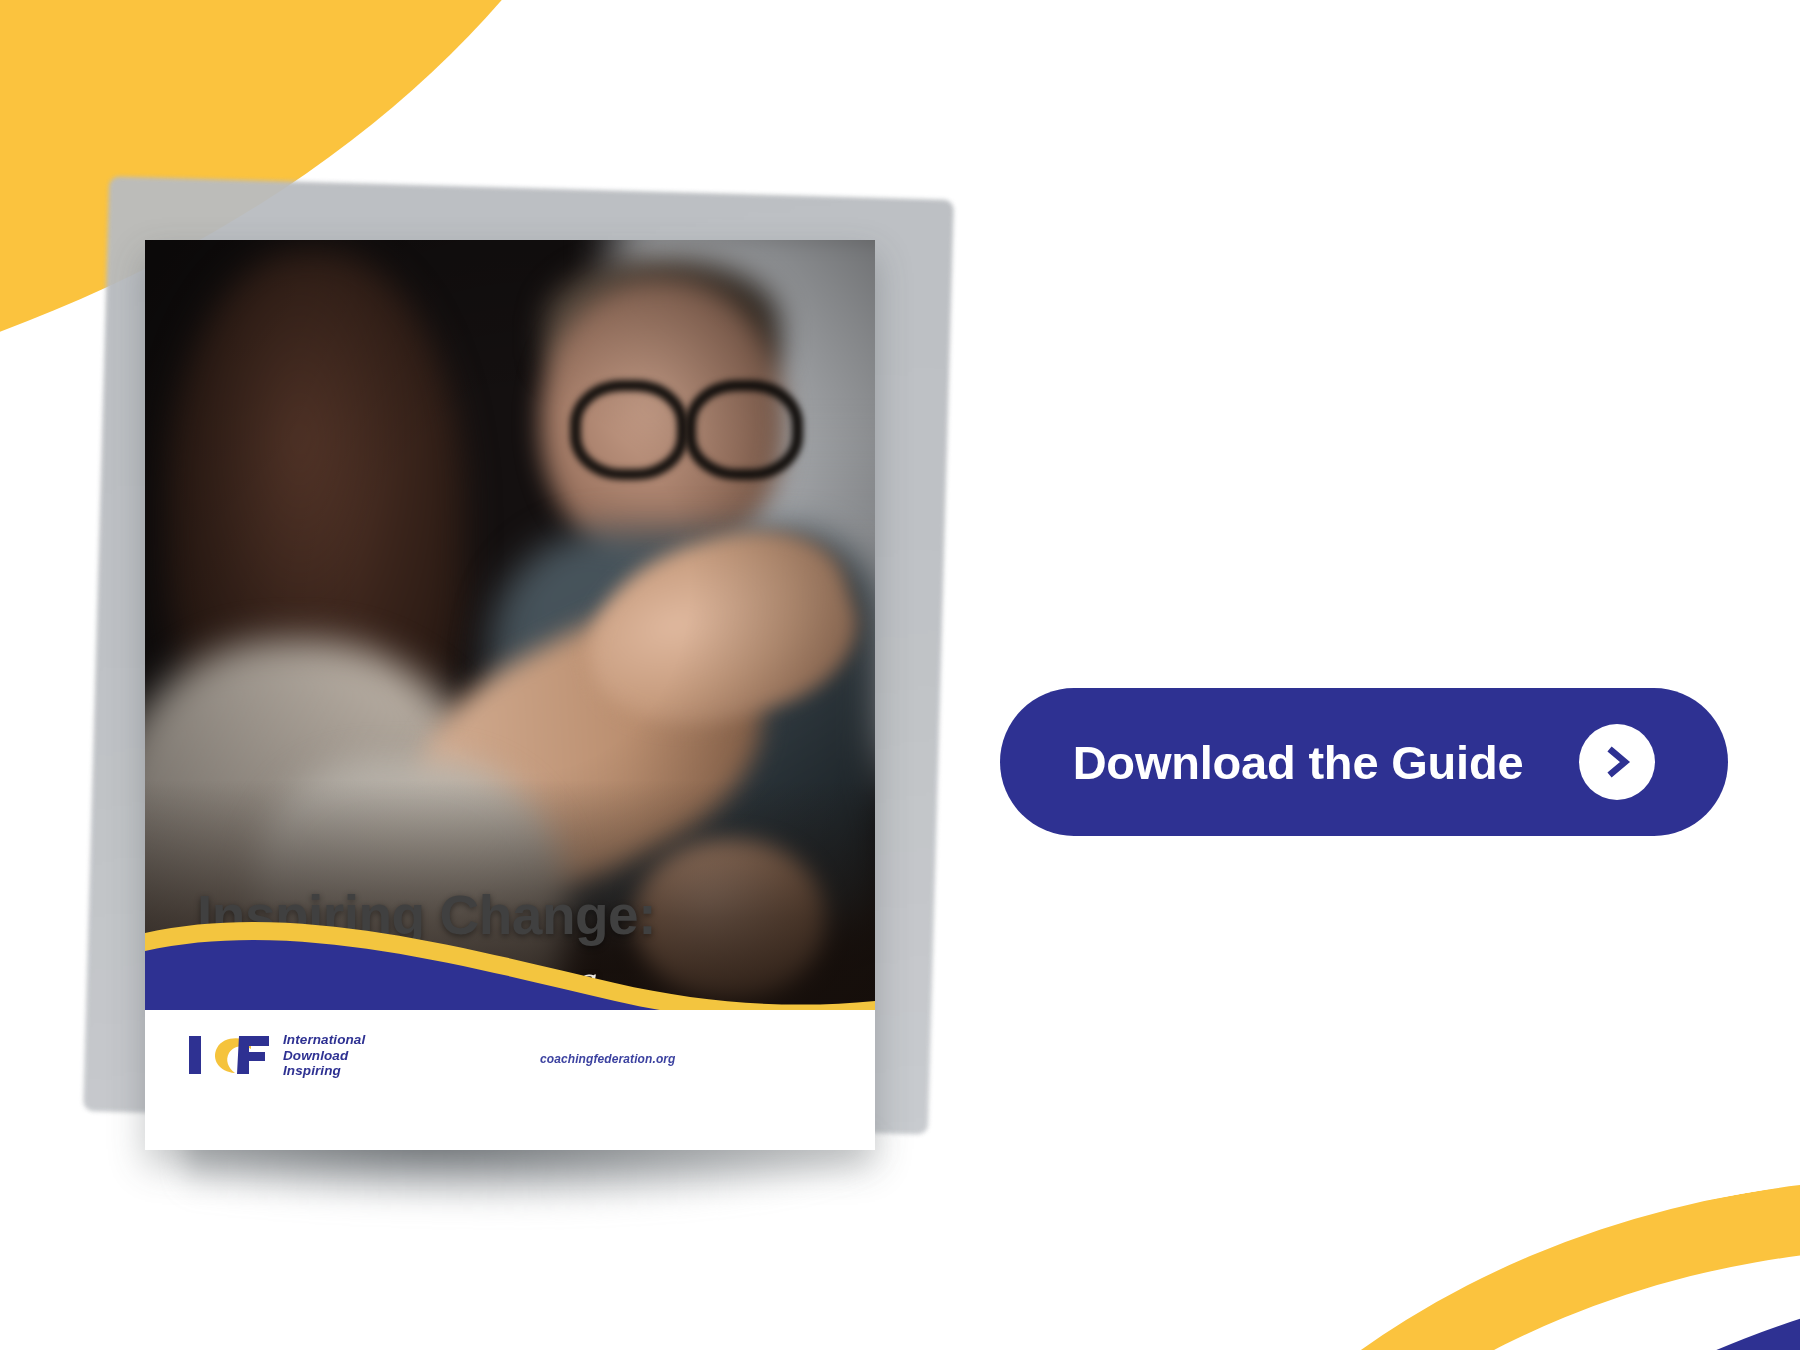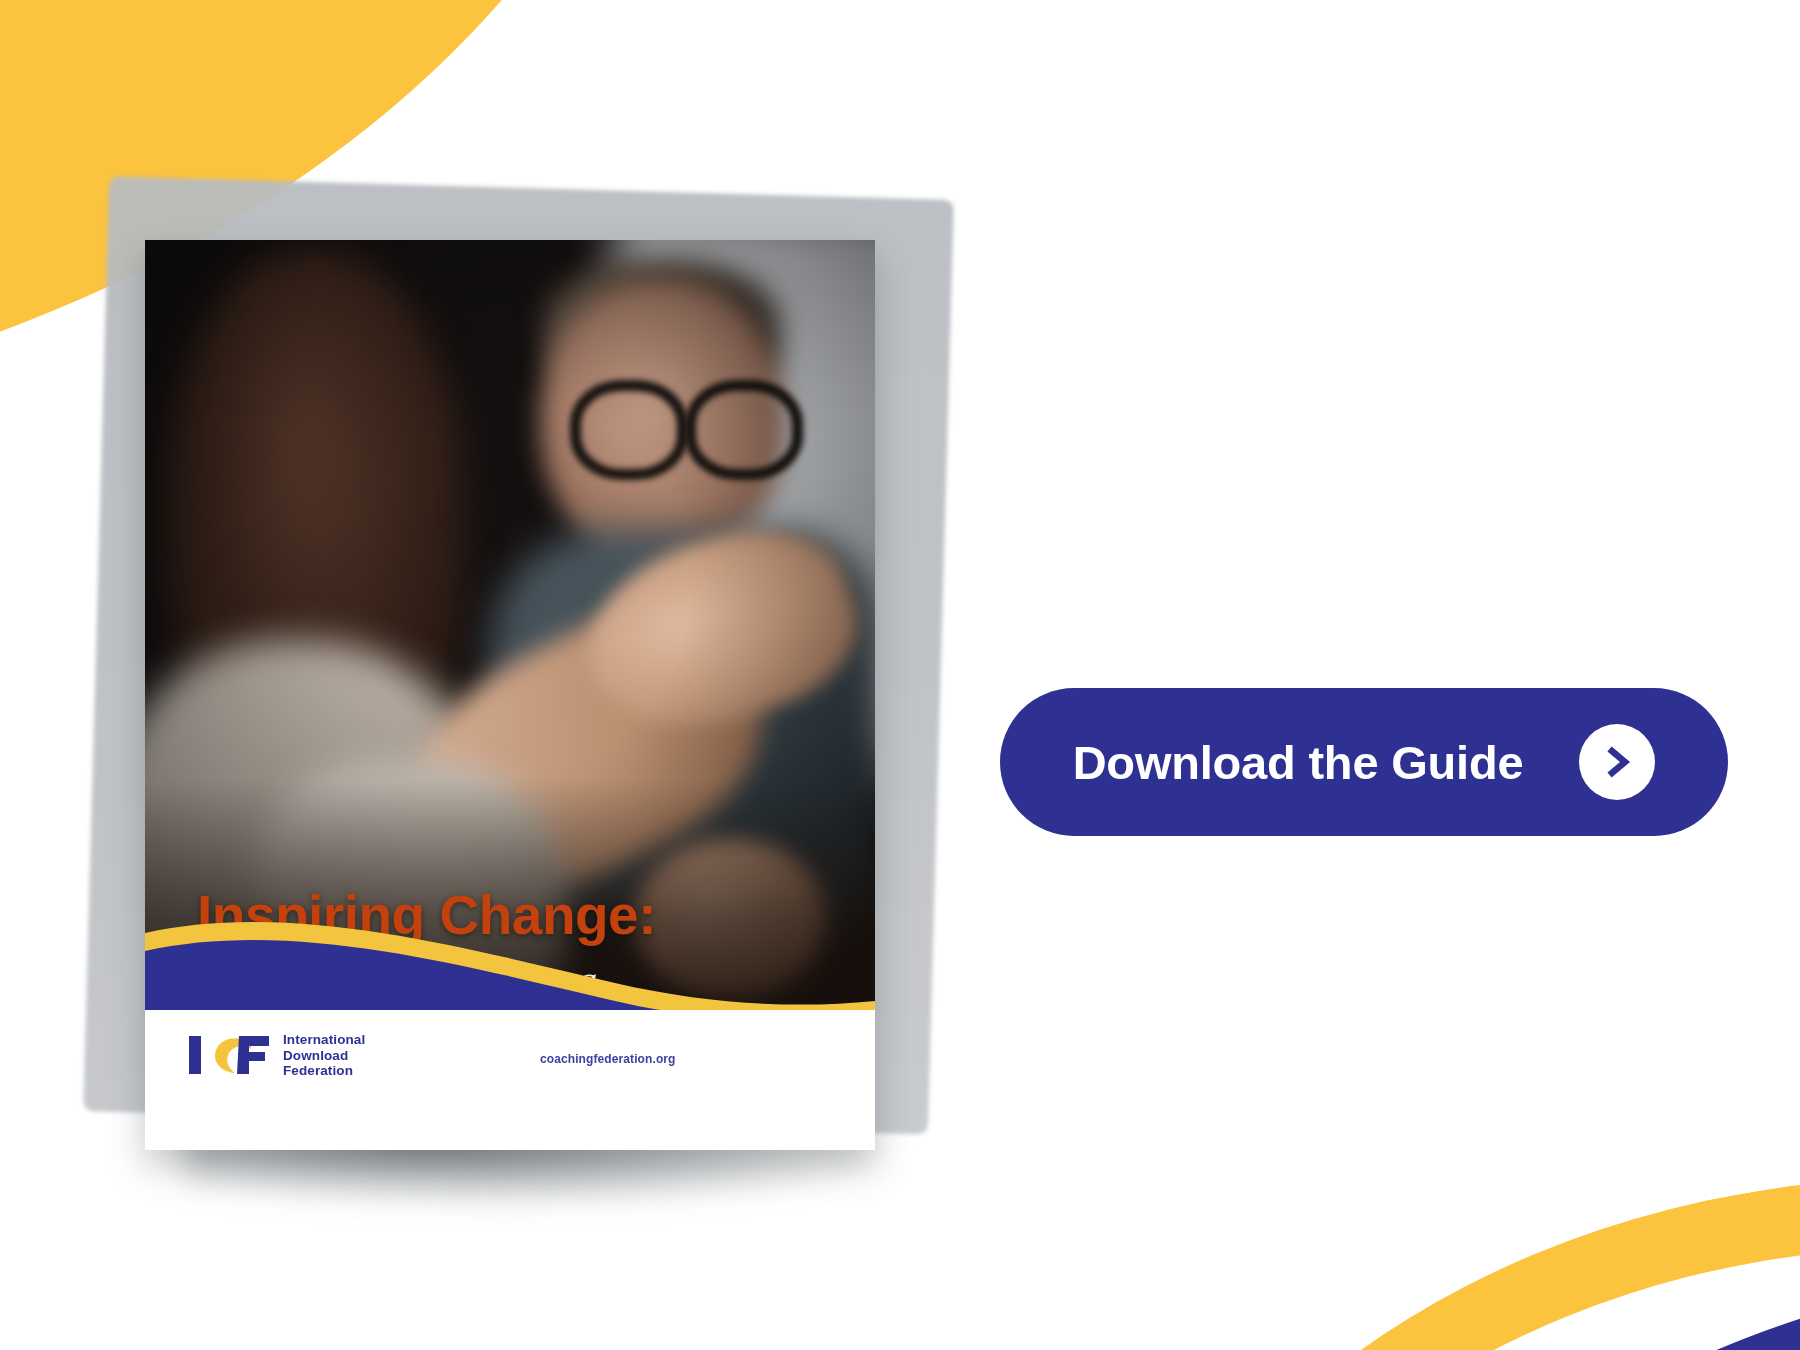--- a/index.html
+++ b/index.html
@@ -221,21 +221,21 @@
     bottom: 95px;
     width: 560px;
     z-index: 6;
   }
   .cover-title {
     font-family: "Liberation Sans", sans-serif;
     font-weight: bold;
     font-size: 55px;
     line-height: 1.02;
     letter-spacing: -0.5px;
-    color: #c2410c;
+    color: #404040;
     margin: 0 0 12px 0;
     text-shadow: 0 2px 6px rgba(0,0,0,.45);
   }
   .cover-subtitle {
     font-family: "Liberation Serif", serif;
     font-style: italic;
     font-size: 43px;
     line-height: 1.16;
     color: #ece9e4;
     margin: 0;
@@ -255,20 +255,21 @@
 
   
   .cover-footer {
     position: absolute;
     left: 0;
     bottom: 0;
     width: 730px;
     height: 140px;
     background: #ffffff;
     z-index: 8;
+    font-style: italic;
   }
   .icf-logo {
     position: absolute;
     left: 42px;
     top: 22px;
     display: flex;
     align-items: center;
     gap: 10px;
   }
   .icf-mark { position: relative; width: 86px; height: 46px; }
@@ -383,21 +384,21 @@
           <span class="icf-mark">
             <svg viewBox="0 0 86 46" aria-hidden="true">
               <rect x="2" y="4" width="12" height="38" fill="#2E3192"></rect>
               <path d="M64,10 C52,4 36,5 30,16 C24,27 32,40 48,41 C41,36 38,28 42,21 C46,14 56,12 64,17 Z" fill="#F5C33C"></path>
               <path d="M52,4 L82,4 L82,14 L62,14 L62,20 L78,20 L78,29 L62,29 L62,42 L50,42 Z" fill="#2E3192"></path>
             </svg>
           </span>
           <span class="icf-words">
             <div>International</div>
             <div>Download</div>
-            <div>Federation</div>
+            <div>Inspiring</div>
           </span>
         </div>
         <div class="cover-url">coachingfederation.org</div>
       </div>
 
     </div>
   </div>
 
   <div class="cta">
     <span class="cta-label">Download the Guide</span>

